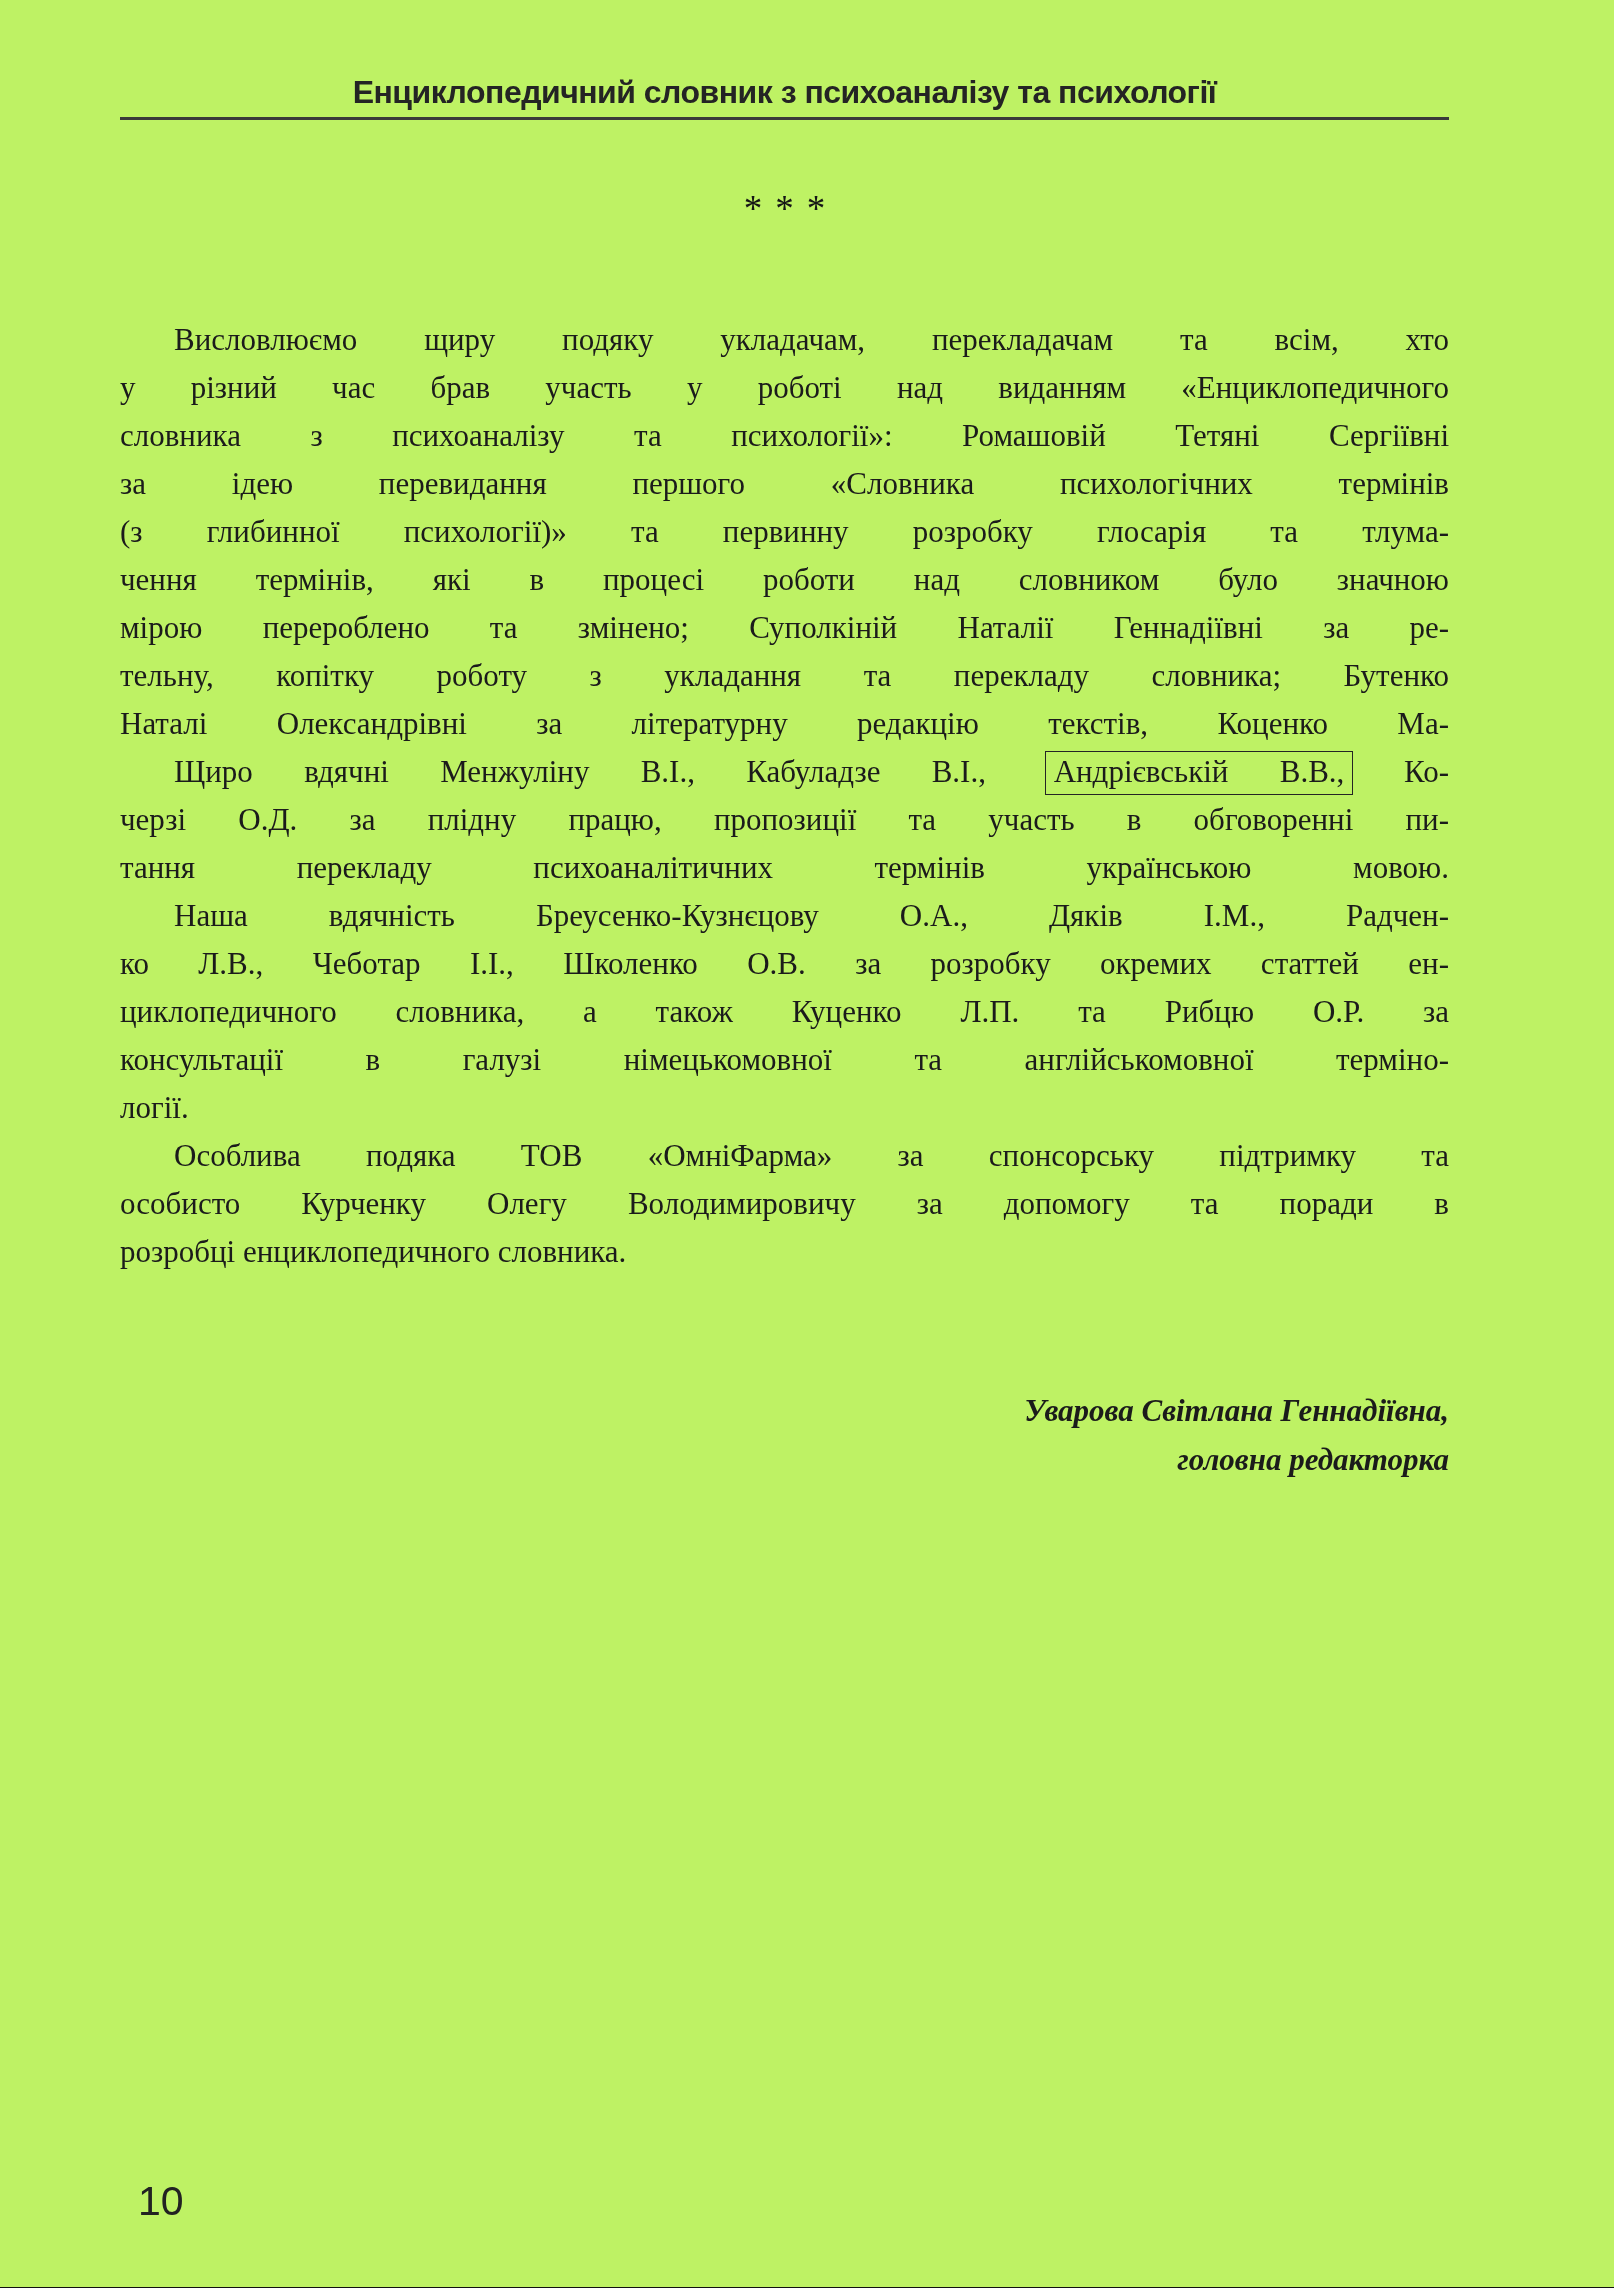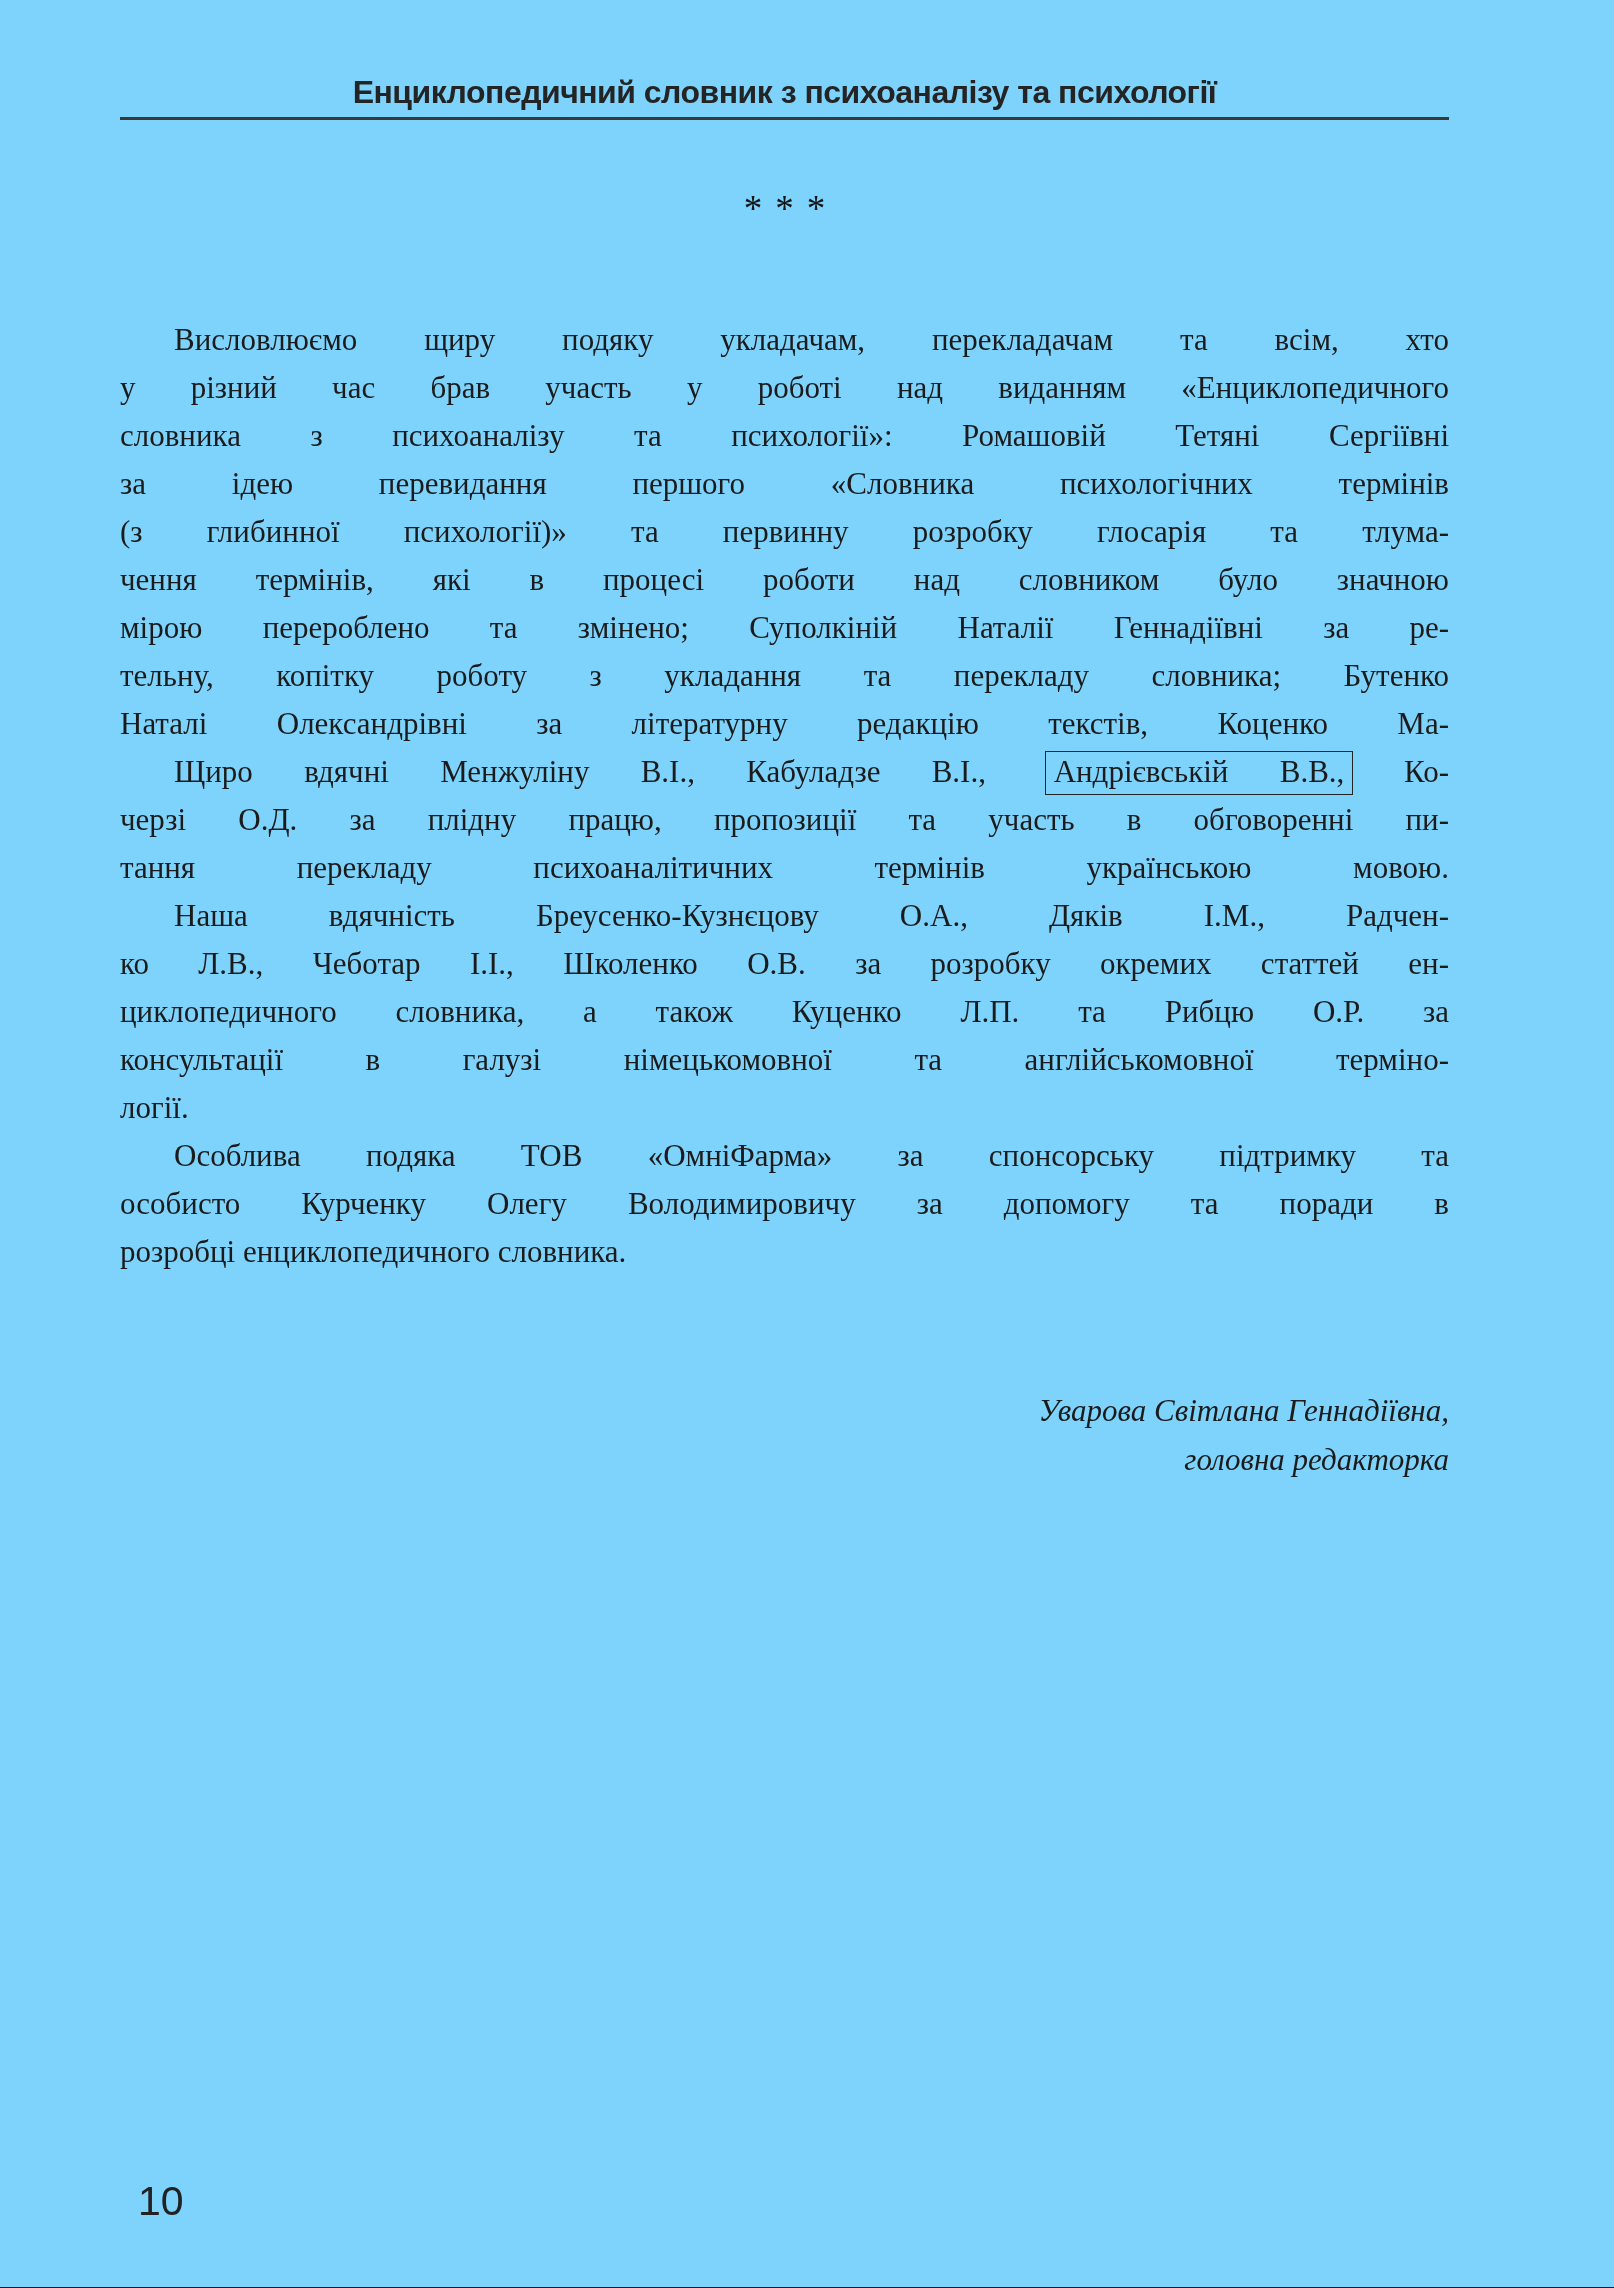--- a/index.html
+++ b/index.html
@@ -1,20 +1,20 @@
 <!DOCTYPE html>
 <html lang="uk" style="font-size:14.8px"><head>
 <meta charset="utf-8">
 <style>
   html, body { margin: 0; padding: 0; background: #e8e8e8; }
   .page {
     position: relative;
     width: 1614px;
     height: 2289px;
-    background: #7dd3fc;
+    background: #bef264;
     font-family: "Liberation Serif", "DejaVu Serif", serif;
     color: #1b1b1b;
     overflow: hidden;
   }
   
   .running-header {
     position: absolute;
     top: 74px; left: 120px; width: 1329px;
     text-align: center;
     font-family: "Liberation Sans", "DejaVu Sans", sans-serif;
@@ -60,20 +60,21 @@
   }
   
   .signature {
     position: absolute;
     top: 1386px; left: 120px; width: 1329px;
     text-align: right;
     font-style: italic;
     font-size: 31px;
     line-height: 49px;
     color: #1b1b1b;
+    font-weight: bold;
   }
   
   .page-number {
     position: absolute;
     top: 2178px; left: 138px;
     font-family: "Liberation Sans", "DejaVu Sans", sans-serif;
     font-size: 41px;
     color: #222222;
   }
   

